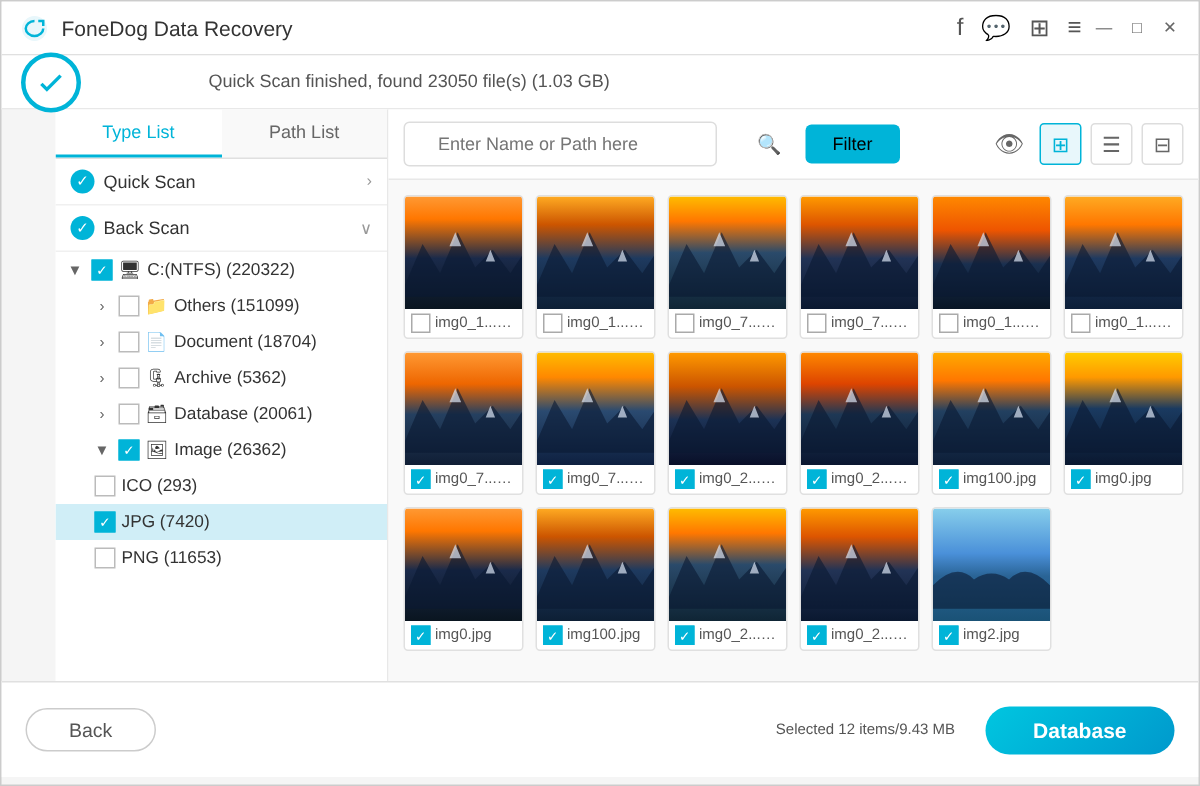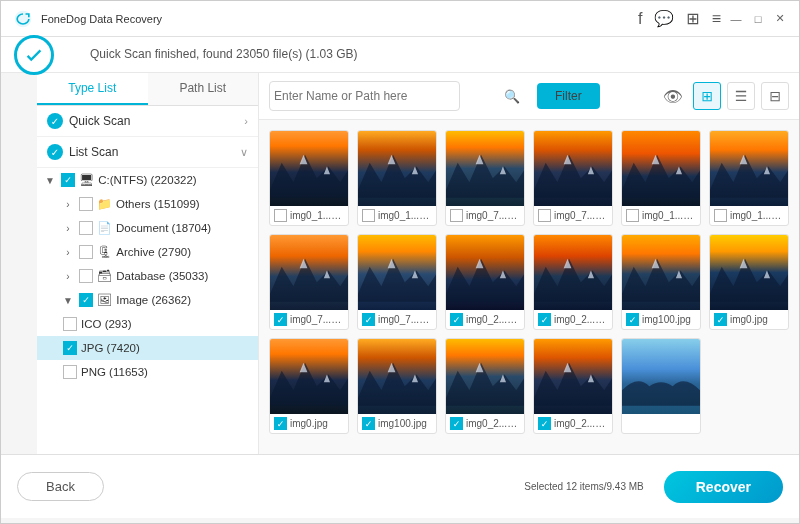--- a/index.html
+++ b/index.html
@@ -8,30 +8,30 @@
     
     .title-bar {
       background: #fff;
       height: 36px;
       display: flex;
       align-items: center;
       padding: 0 12px;
       border-bottom: 1px solid #e0e0e0;
     }
     .title-bar-logo { width: 20px; height: 20px; margin-right: 8px; }
-    .title-bar-title { font-size: 11px; color: #333; flex: 1; }
+    .title-bar-title { font-size: 14px; color: #333; flex: 1; }
     .title-bar-icons { display: flex; gap: 12px; align-items: center; }
     .title-bar-icon { font-size: 16px; color: #555; cursor: pointer; }
     .title-bar-controls { display: flex; gap: 8px; margin-left: 8px; }
     .win-btn { width: 14px; height: 14px; display: flex; align-items: center; justify-content: center; font-size: 11px; color: #666; cursor: pointer; }
 
     
     .status-bar {
       background: #fff;
-      padding: 8px 14px 8px 35px;
+      padding: 8px 14px 8px 84px;
       border-bottom: 1px solid #e8e8e8;
       display: flex;
       align-items: center;
     }
     .status-icon { 
       width: 40px; height: 40px; 
       border: 3px solid #00b4d8; 
       border-radius: 50%; 
       display: flex; align-items: center; justify-content: center;
       margin-right: 14px;
@@ -135,42 +135,42 @@
       background: #fff;
       border-bottom: 1px solid #e8e8e8;
       gap: 8px;
     }
     .search-box {
       flex: 1;
       max-width: 260px;
       height: 30px;
       border: 1px solid #ddd;
       border-radius: 4px;
-      padding: 0 30px 0 4px;
+      padding: 0 30px 0 22px;
       font-size: 12px;
       color: #999;
       outline: none;
       background: #fff;
     }
     .search-icon-wrap {
       position: relative;
       max-width: 260px;
       flex: 1;
     }
     .search-icon-inner {
       position: absolute;
       right: 8px;
       top: 50%;
       transform: translateY(-50%);
       font-size: 13px;
       color: #aaa;
     }
     .filter-btn {
       background: #00b4d8;
-      color: #404040;
+      color: #000000;
       border: none;
       padding: 6px 18px;
       border-radius: 4px;
       font-size: 12px;
       cursor: pointer;
     }
     .toolbar-right { margin-left: auto; display: flex; gap: 6px; align-items: center; }
     .view-icon-btn {
       width: 28px; height: 28px;
       border: 1px solid #ddd;
@@ -315,21 +315,21 @@
       </div>
     </div>
 
     <div class="scan-item">
       <div class="check-circle"></div>
       <span>Quick Scan</span>
       <span class="arrow">›</span>
     </div>
     <div class="scan-item">
       <div class="check-circle"></div>
-      <span>List Scan</span>
+      <span>Back Scan</span>
       <span class="arrow">∨</span>
     </div>
 
     <div class="tree-item" style="padding-left:6px;">
       <span class="tree-arrow">▼</span>
       <div class="tree-checkbox checked"></div>
       <span class="tree-icon">🖥</span>
       <span class="tree-label">C:(NTFS) (220322)</span>
     </div>
 
@@ -344,28 +344,28 @@
       <span class="tree-arrow">›</span>
       <div class="tree-checkbox"></div>
       <span class="tree-icon">📄</span>
       <span class="tree-label">Document (18704)</span>
     </div>
 
     <div class="tree-item tree-sub">
       <span class="tree-arrow">›</span>
       <div class="tree-checkbox"></div>
       <span class="tree-icon">🗜</span>
-      <span class="tree-label">Archive (2790)</span>
+      <span class="tree-label">Archive (5362)</span>
     </div>
 
     <div class="tree-item tree-sub">
       <span class="tree-arrow">›</span>
       <div class="tree-checkbox"></div>
       <span class="tree-icon">🗃</span>
-      <span class="tree-label">Database (35033)</span>
+      <span class="tree-label">Database (20061)</span>
     </div>
 
     <div class="tree-item tree-sub">
       <span class="tree-arrow">▼</span>
       <div class="tree-checkbox checked"></div>
       <span class="tree-icon">🖼</span>
       <span class="tree-label">Image (26362)</span>
     </div>
 
     <div class="tree-item tree-sub2">
@@ -595,22 +595,26 @@
             <div class="img-checkbox checked"></div>
             <span class="img-name">img0_2...40.jpg</span>
           </div>
         </div>
         <div class="img-cell">
           <div class="img-thumb" style="background: linear-gradient(rgb(135, 206, 235) 0%, rgb(74, 144, 217) 40%, rgb(42, 100, 150) 60%, rgb(26, 82, 118) 100%);">
             <svg width="100%" height="100%" viewBox="0 0 100 75" style="position: absolute; bottom: 0px; left: 0px;">
               <path d="M0,55 Q20,35 35,50 Q50,40 65,50 Q80,35 100,55 L100,75 L0,75 Z" fill="rgba(10,25,50,0.6)"></path>
             </svg>
           </div>
+          <div class="img-label-row">
+            <div class="img-checkbox checked"></div>
+            <span class="img-name">img2.jpg</span>
+          </div>
         </div>
       </div>
   </div>
 </div>
 
 <div class="bottom-bar">
   <button class="back-btn">Back</button>
   <span class="selected-info">Selected 12 items/9.43 MB</span>
-  <button class="recover-btn">Recover</button>
+  <button class="recover-btn">Database</button>
 </div>
 
 </body></html>

